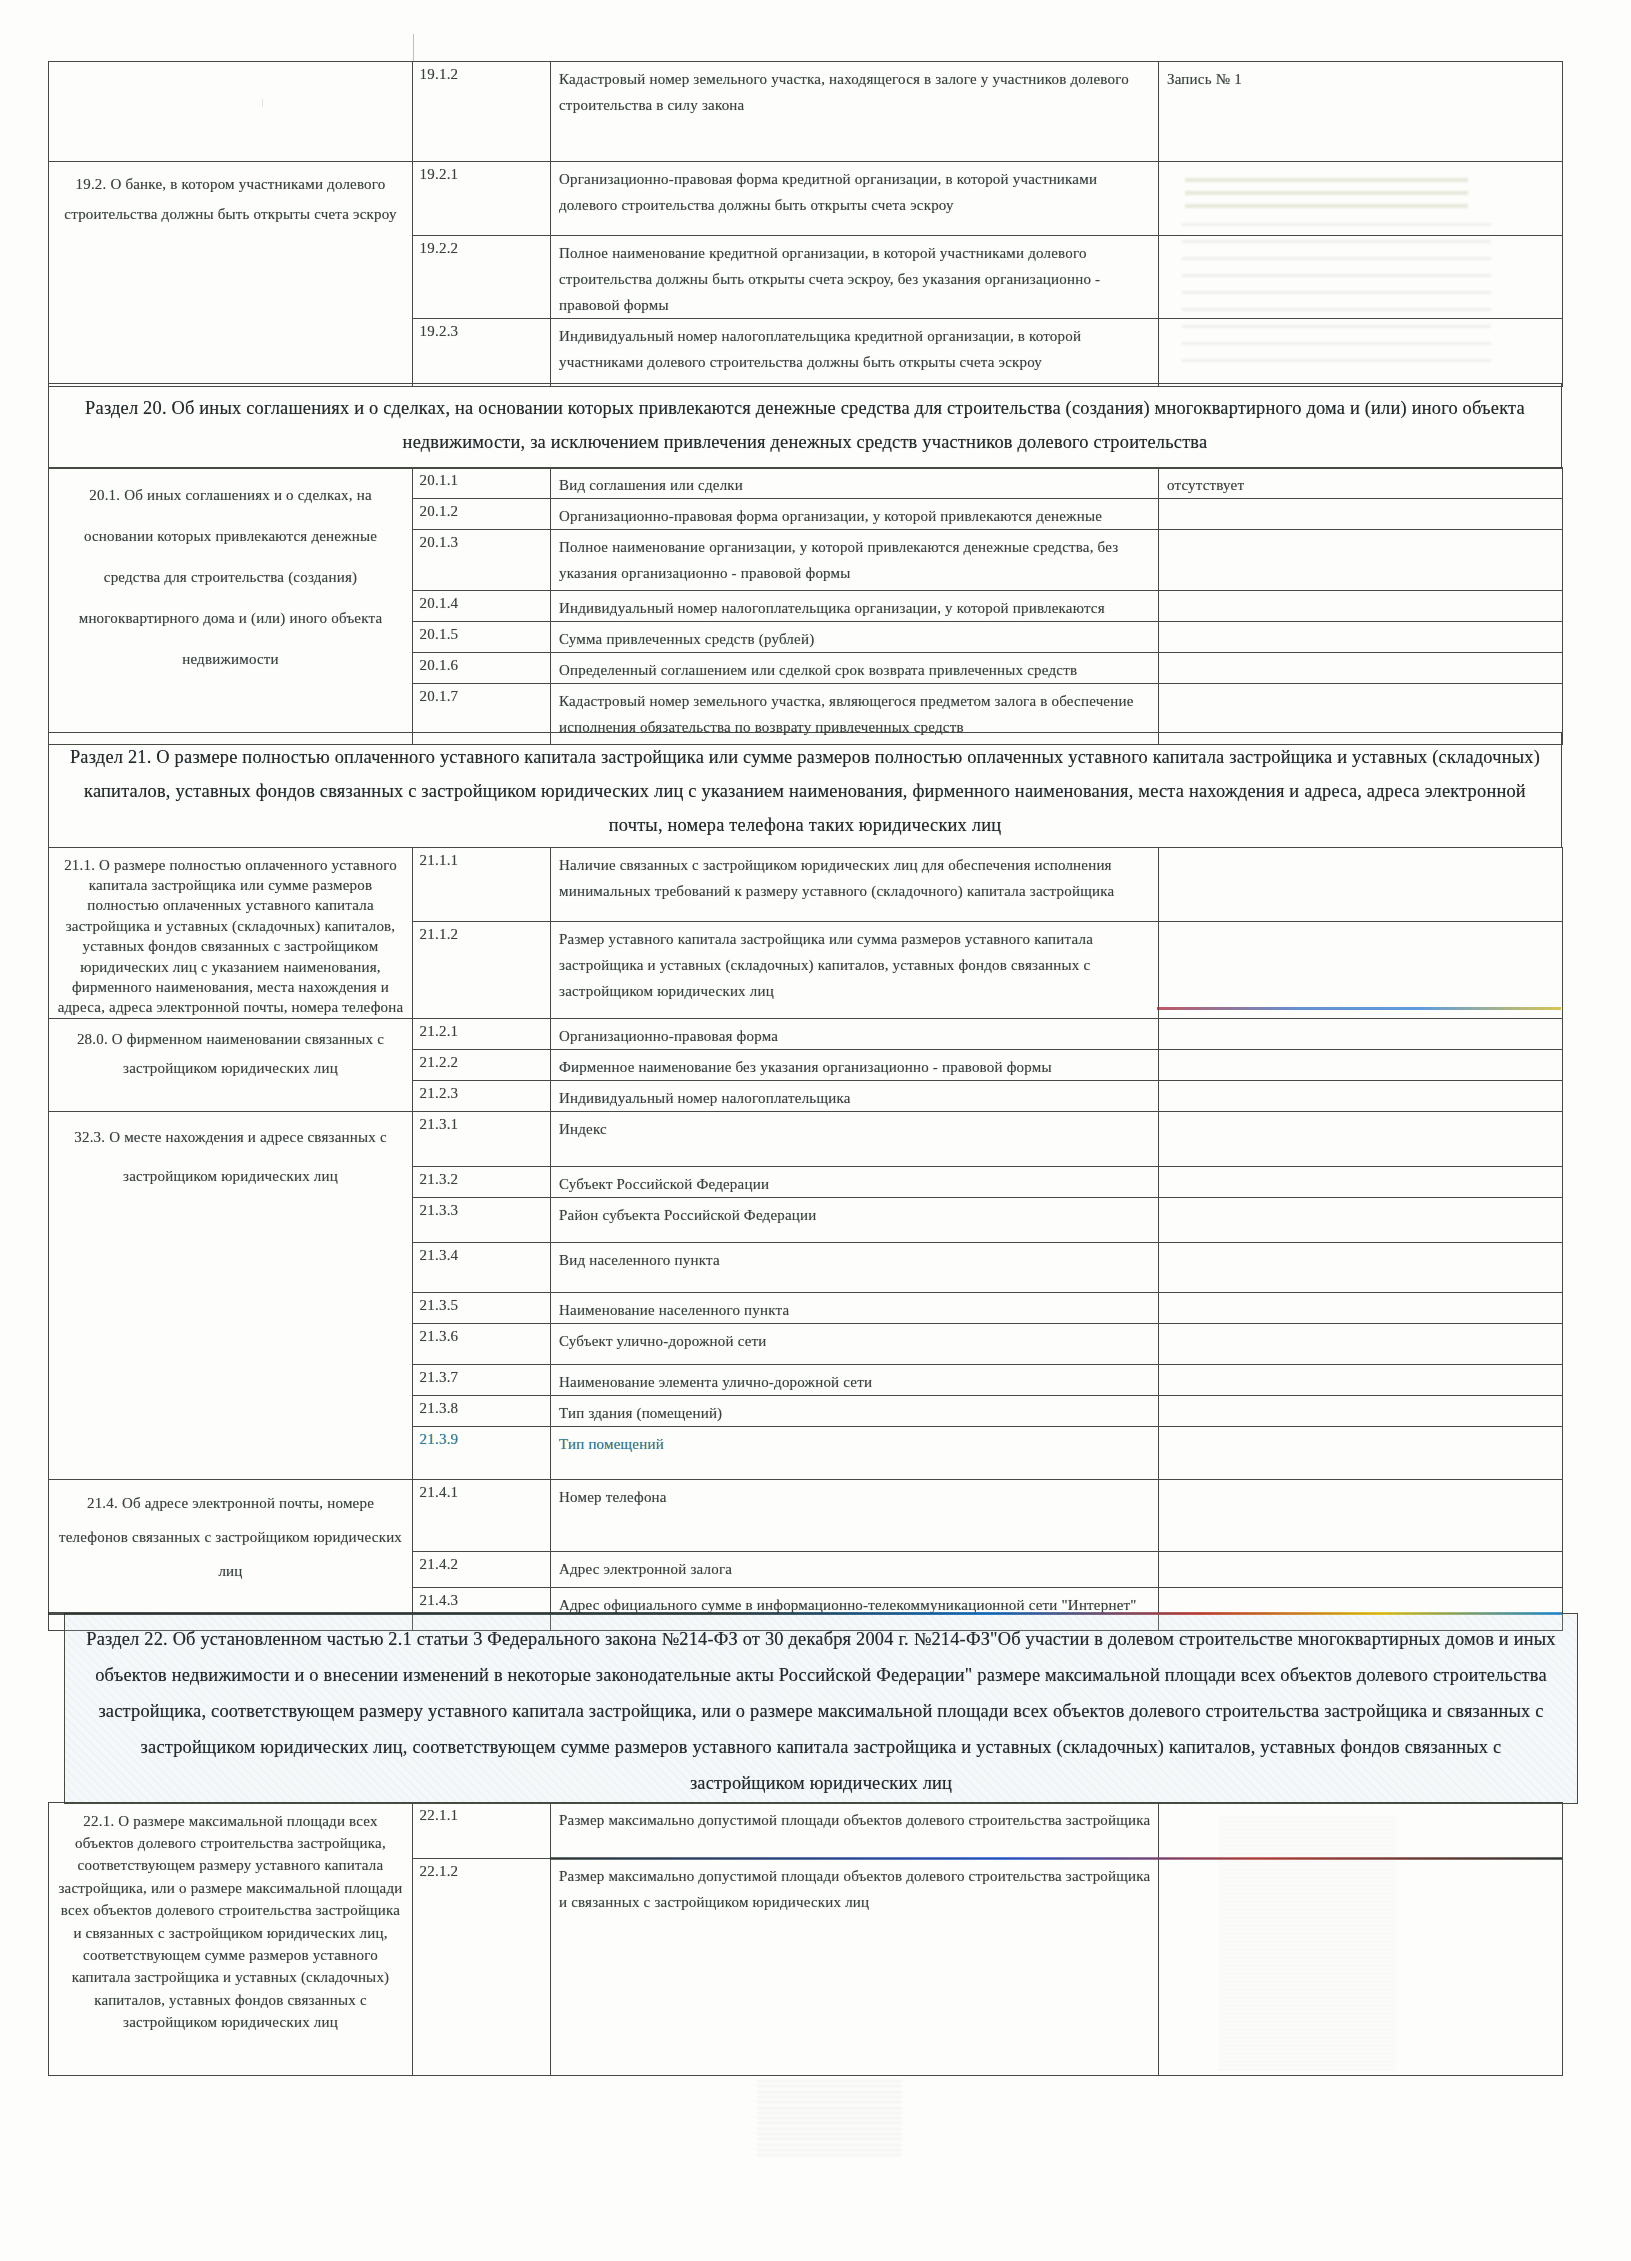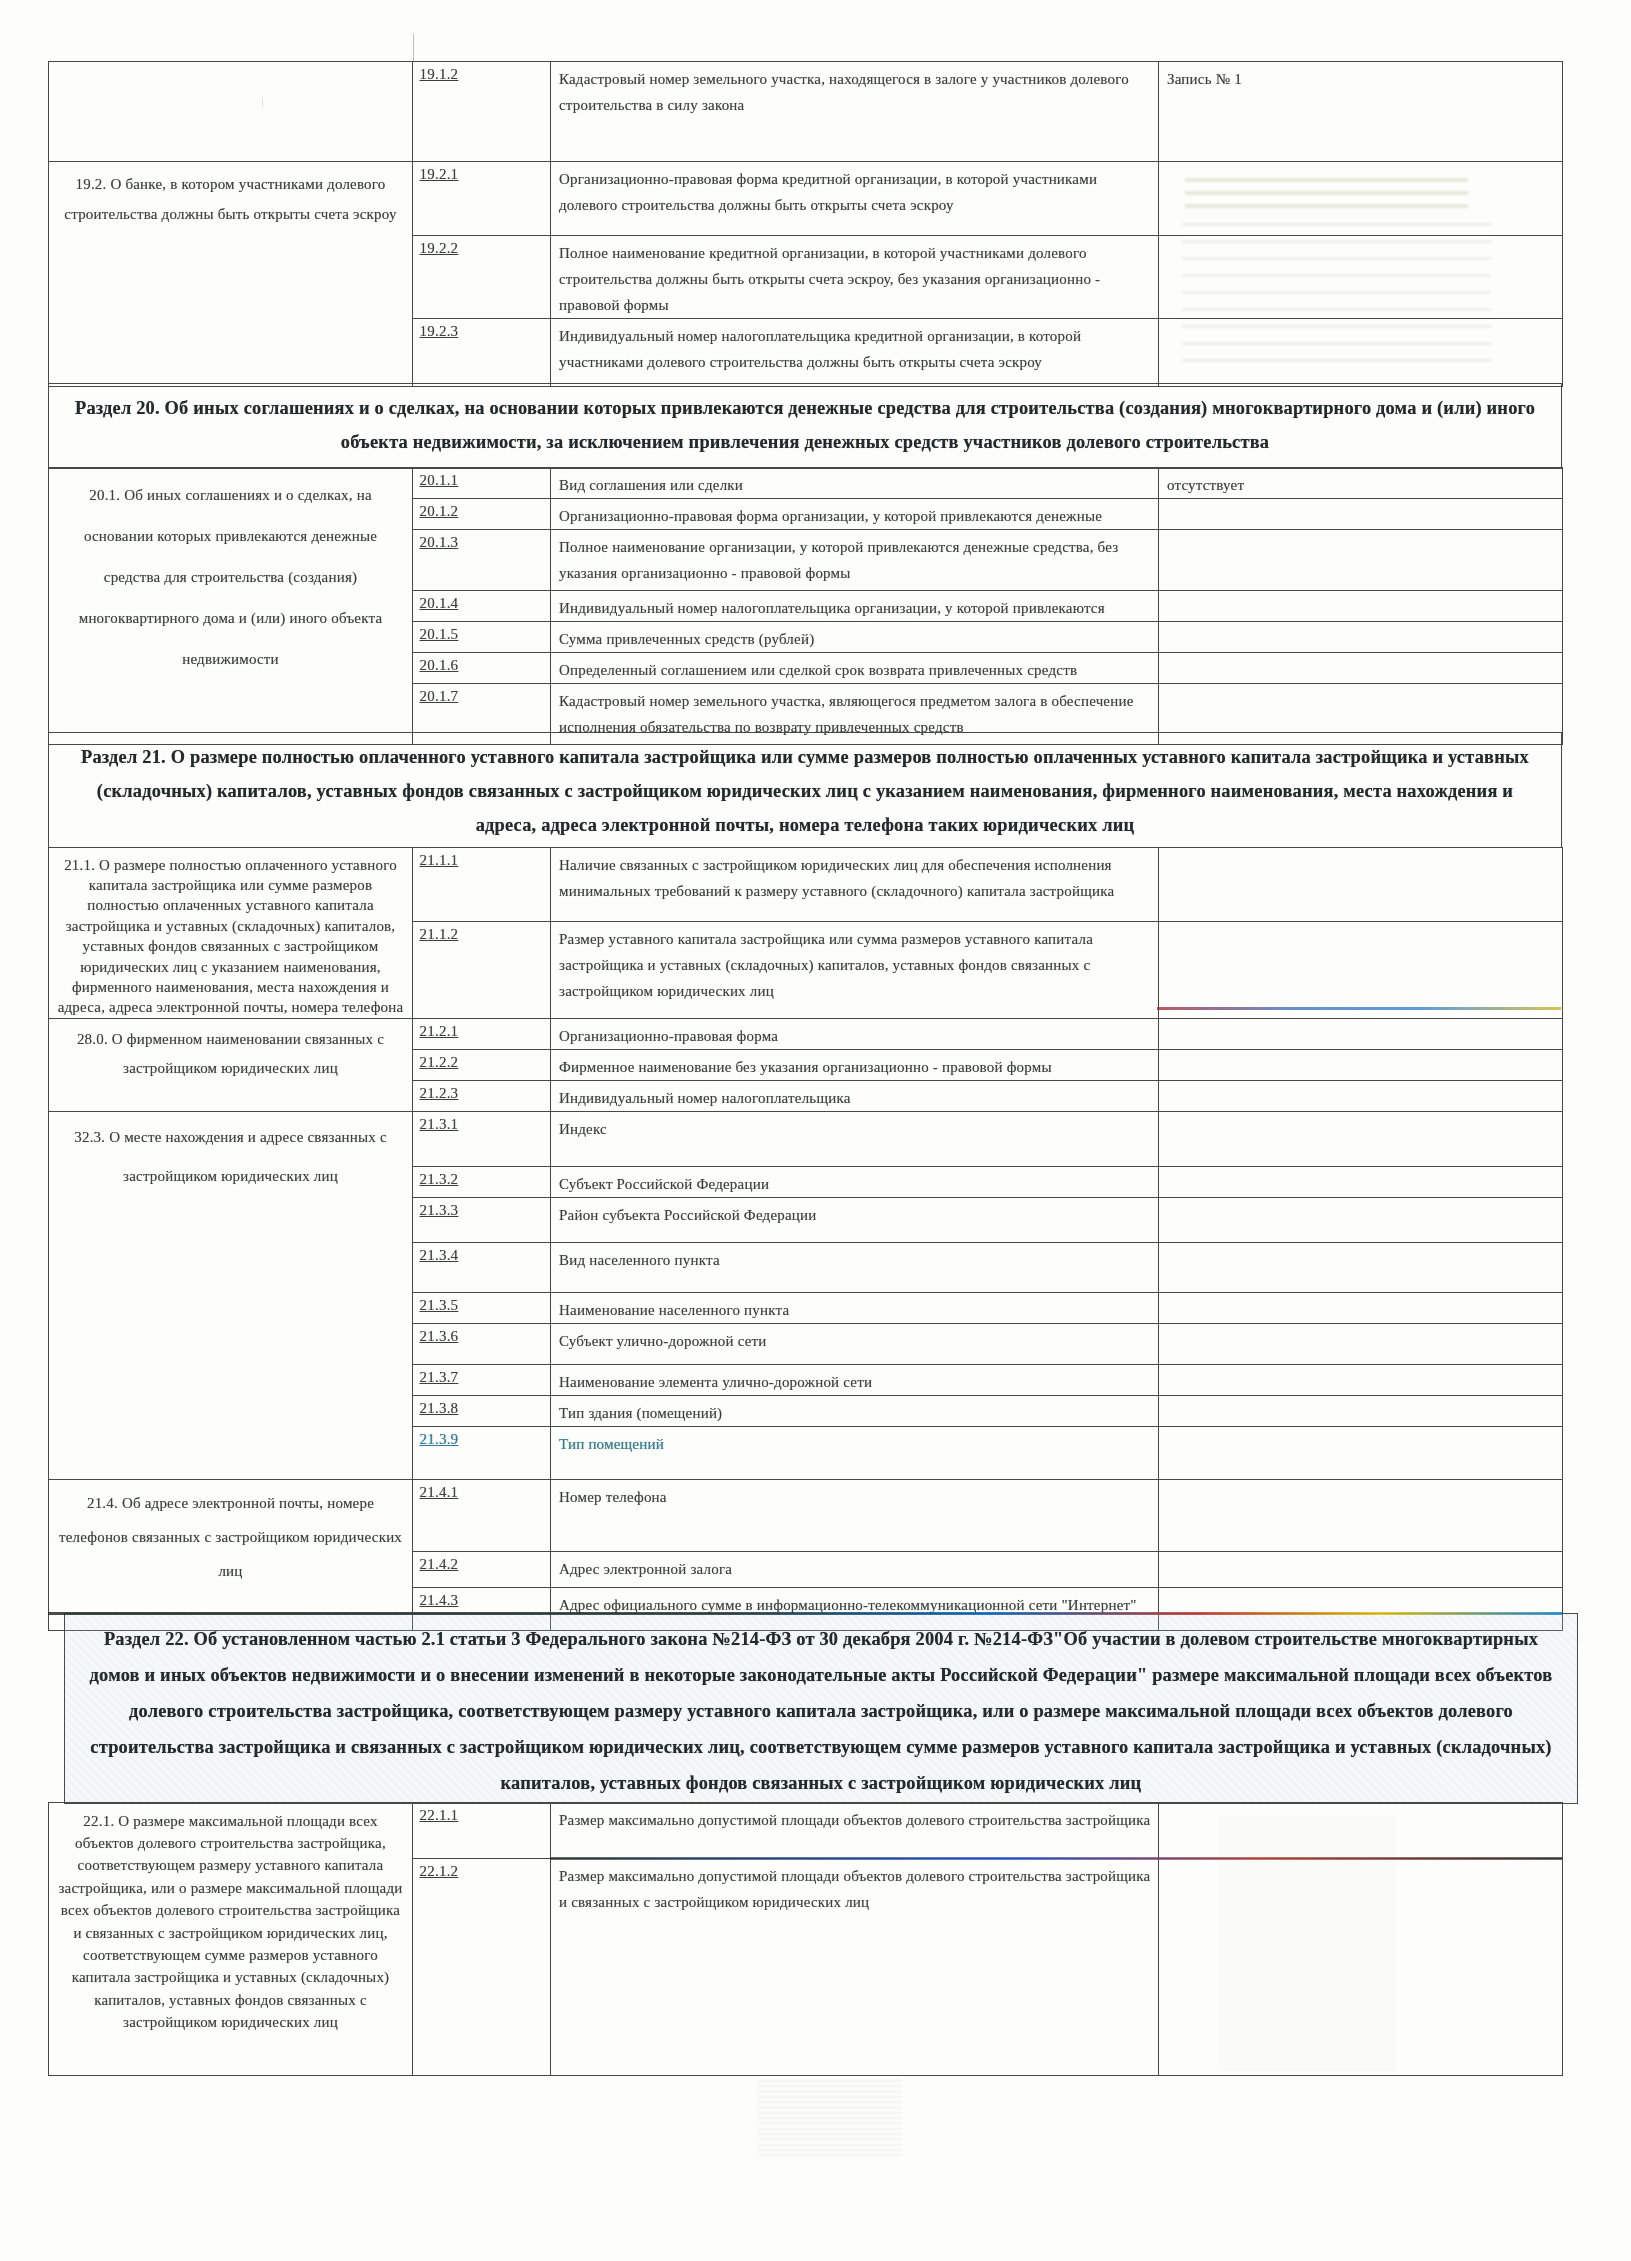--- a/index.html
+++ b/index.html
@@ -20,38 +20,38 @@
   }
   table.doc td{
     border:1.3px solid #454b42;
     vertical-align:top;
     overflow:hidden;
     font-size:15px;
     letter-spacing:0.2px;
     text-shadow:0 0 0.7px rgba(70,80,80,.5);
   }
   td.lbl{ text-align:center; padding:6.6px 8px 0 8px; }
-  td.code{ padding:4px 2.6px 0 6.6px;text-decoration:underline; }
+  td.code{ padding:4px 2.6px 0 6.6px; }
   td.desc{ padding:4px 5.3px 0 8px; line-height:26px; }
   td.val{ padding:4px 5.3px 0 8px; line-height:26px; }
   td.no-top{ border-top:none; }
   .lh31{ line-height:20.4px; }
   .lh34{ line-height:22.4px; }
   .lh44{ line-height:29px; }
   .lh46{ line-height:30px; }
   .lh52{ line-height:34px; }
   .lh60{ line-height:39px; }
   .lh63{ line-height:41px; }
   tr.teal td{ color:#2d7ca6; text-shadow:0.7px 0 0 rgba(210,190,60,.45),0 0 0.7px rgba(45,124,166,.6); }
   .hdr{
     position:absolute;
     left:48px;width:1514px;
     border:1.3px solid #454b42;
     box-sizing:border-box;
-    font-weight:bold;
+    font-weight:normal;
     font-size:18.4px;
     line-height:34px;
     text-align:center;
     color:#232a2b;
     letter-spacing:0.2px;
     text-shadow:0 0 0.7px rgba(40,50,55,.55);
     padding:6.6px 16px 0 16px;
   }
   .hdr22{
     line-height:36px;

